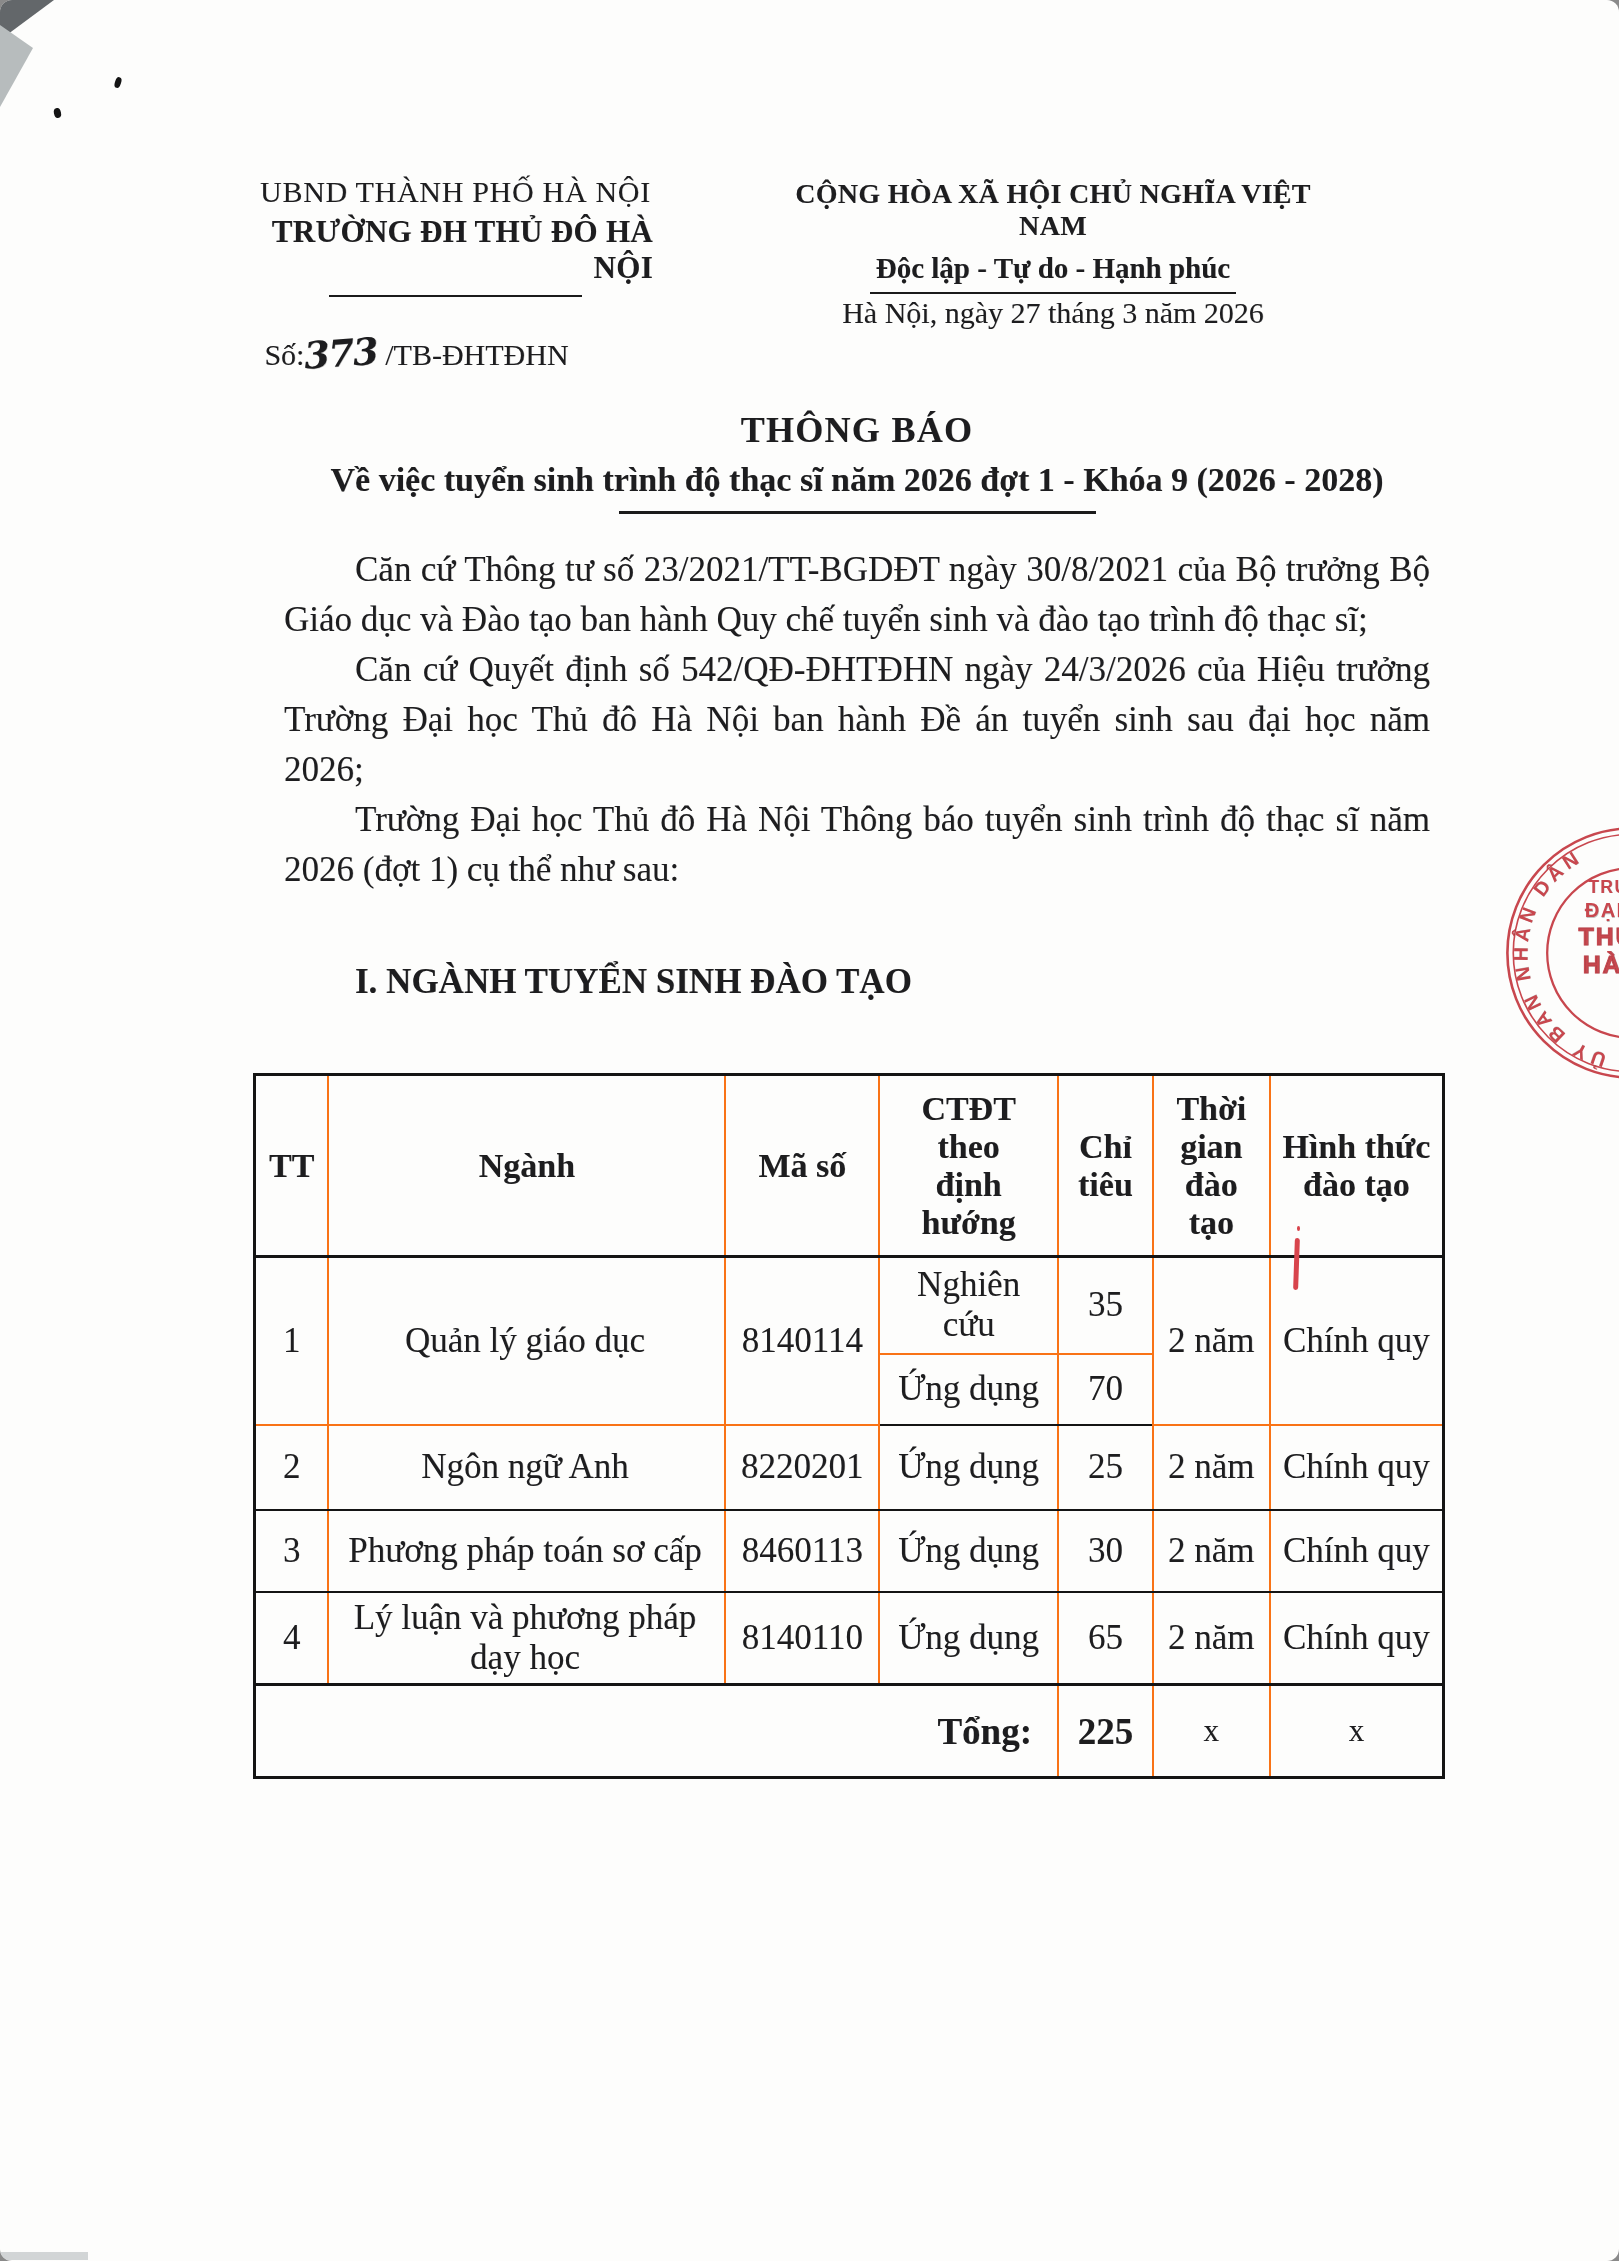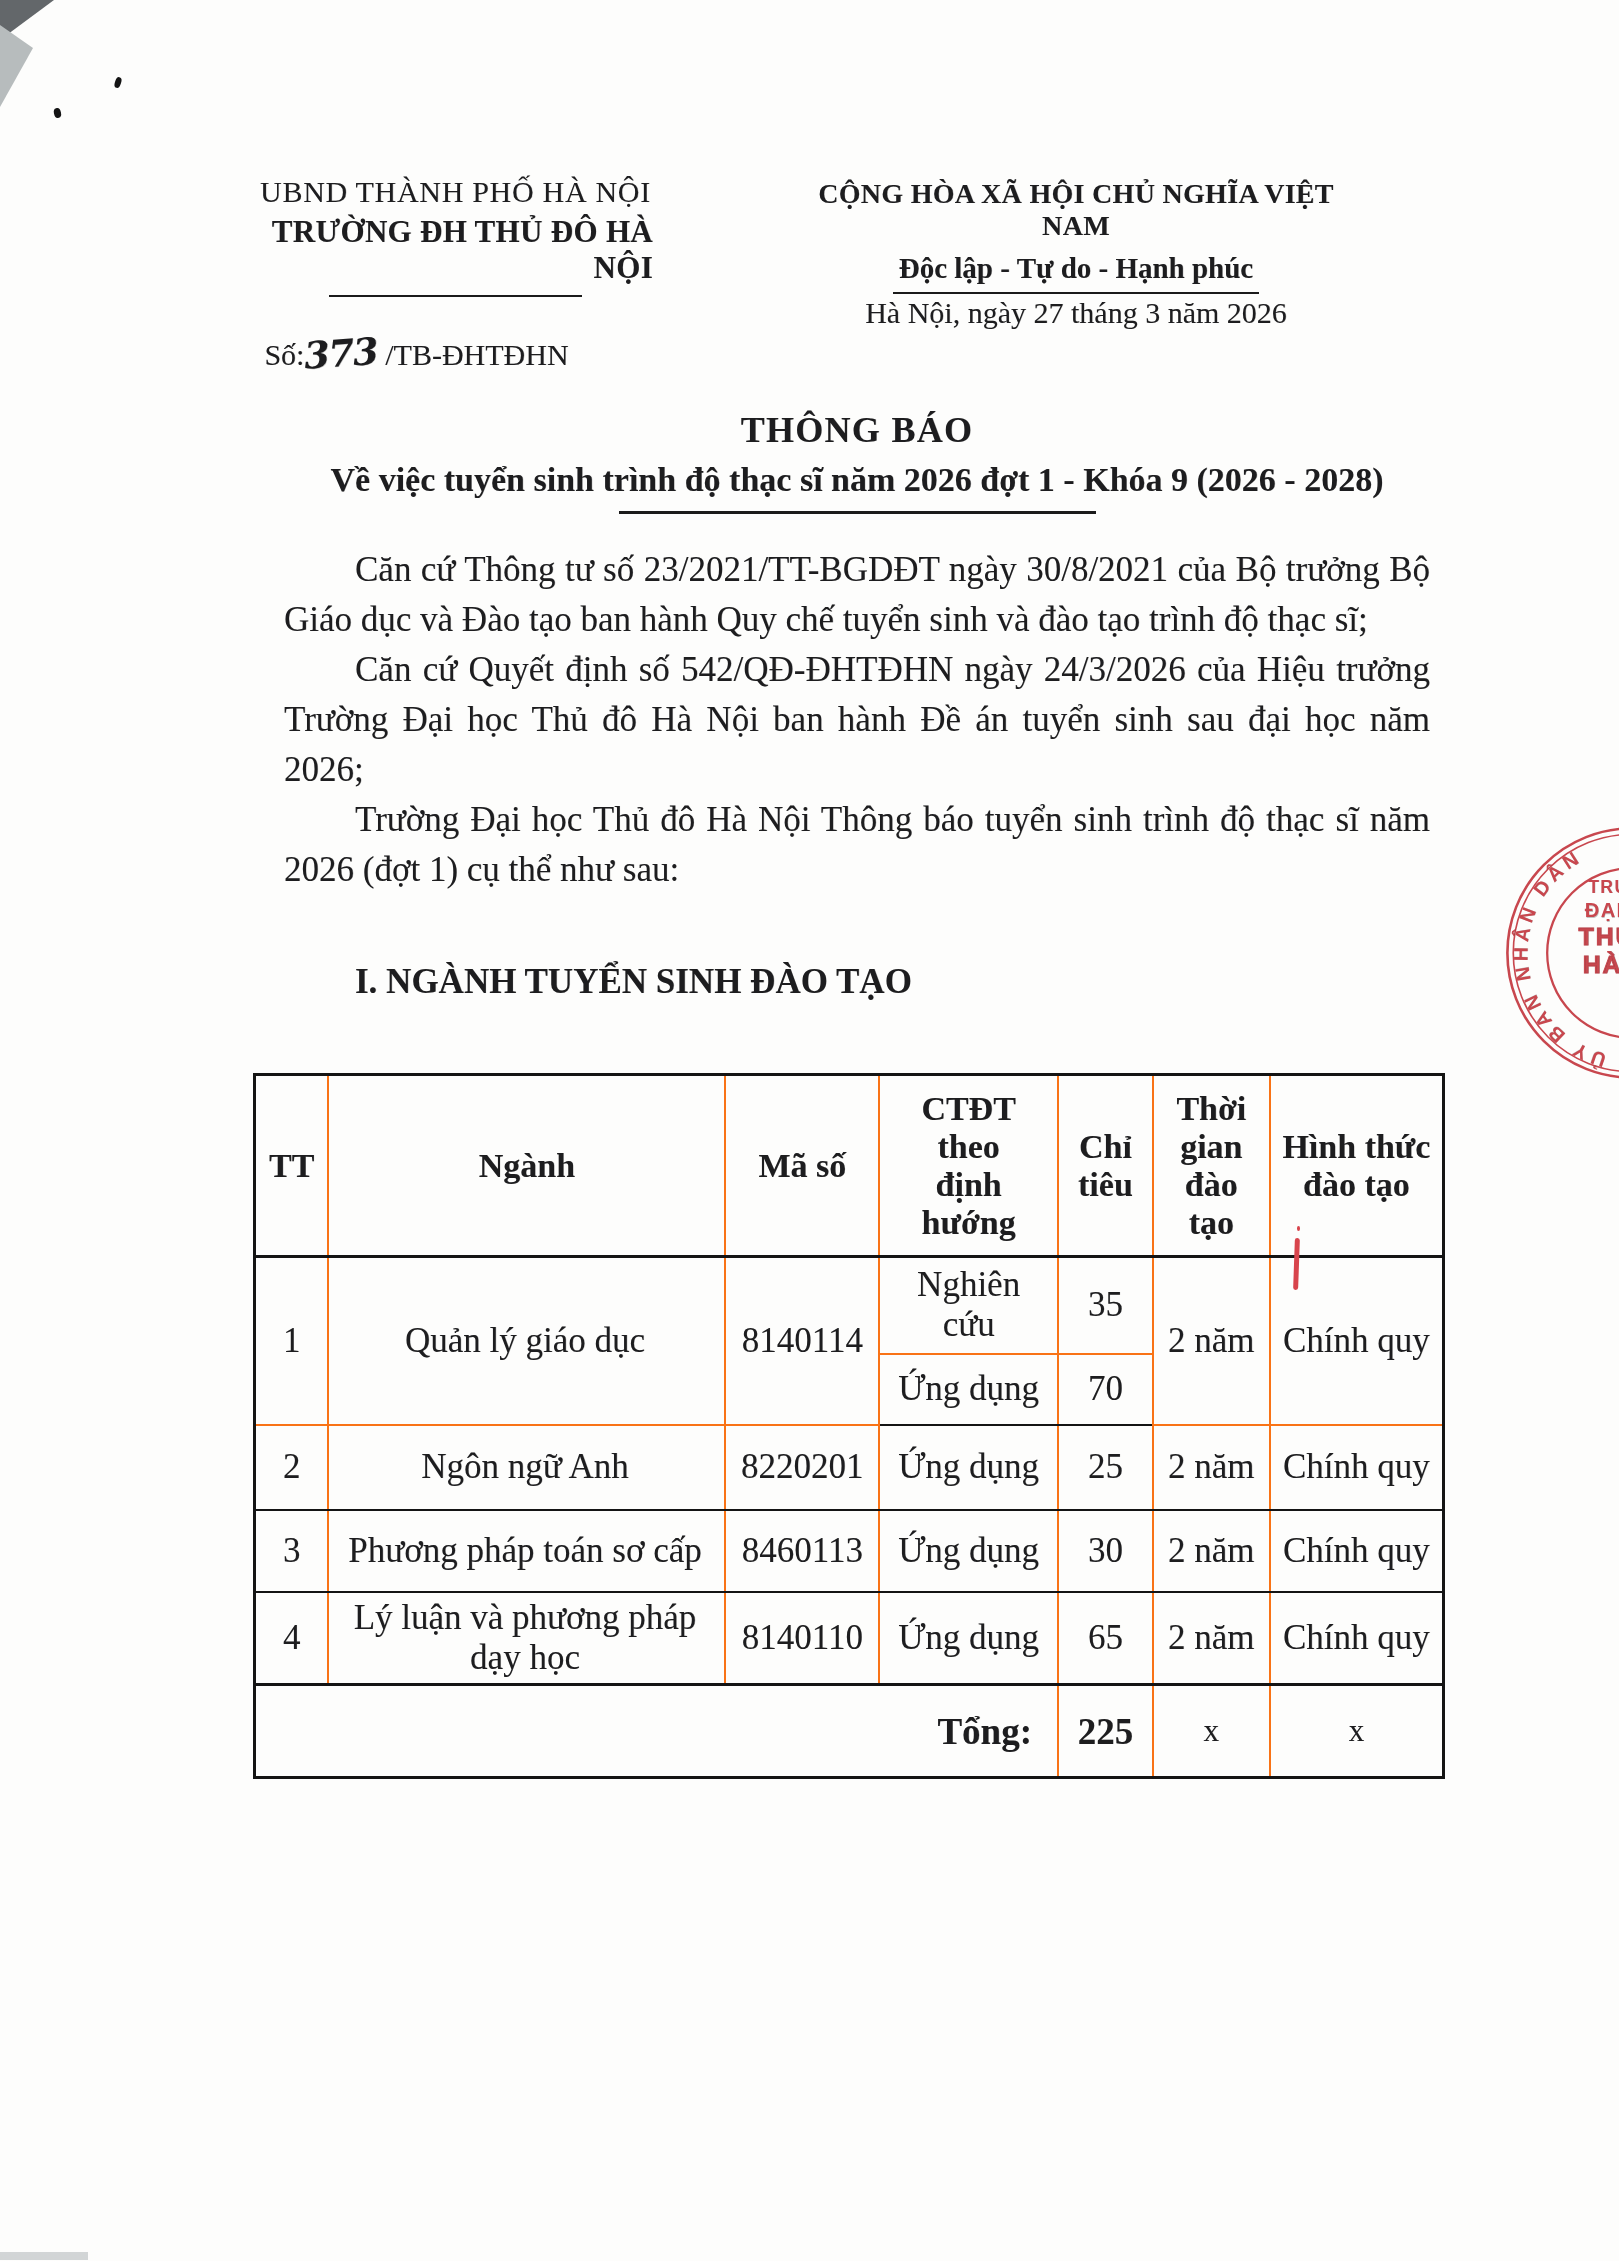--- a/index.html
+++ b/index.html
@@ -4,42 +4,42 @@
 <style>
   html,body{margin:0;padding:0;background:#8a8a8a;}
   .page{
     position:relative;
     width:1619px;height:2261px;
     background:#fdfdfc;
     overflow:hidden;
     font-family:"Liberation Serif","DejaVu Serif",serif;
     color:#1d1d1f;
   }
-  .ink{ text-shadow:0.4px 0.4px 0 rgba(25,25,25,0.28); }
+  .ink{ text-shadow:0.4px 0.4px 0 rgba(25,25,25,0.28);border-radius:12px; }
 
   
   .corner-dark{position:absolute;left:0;top:0;width:54px;height:40px;background:#63676a;
     clip-path:polygon(0 0,100% 0,0 100%);}
   .corner-light{position:absolute;left:0;top:25px;width:33px;height:82px;background:#b7bcbd;
     clip-path:polygon(0 0,100% 28%,0 100%);}
   .speck{position:absolute;background:#141414;border-radius:45%;}
   .speck1{left:115px;top:77px;width:5.9px;height:11px;transform:rotate(18deg);}
   .speck2{left:54px;top:108px;width:7.2px;height:10.4px;transform:rotate(-12deg);}
   .bottom-smudge{position:absolute;left:0;top:2252px;width:88px;height:7.8px;background:#c7cbcc;opacity:.8;}
 
   
   .doc-header{position:relative;height:366px;}
   .hl{position:absolute;left:258px;top:175px;width:395px;text-align:center;}
   .hl .l1{font-size:30px;letter-spacing:0.7px;}
   .hl .l2{font-size:31px;font-weight:bold;margin-top:5.2px;letter-spacing:0.3px;text-align:right;}
   .rule-left{display:inline-block;width:253px;border-bottom:2.6px solid #1b1b1b;margin-top:9.1px;}
   .so-line{margin-top:31px;font-size:30px;text-align:center;padding-right:78px;}
   .so-hand{font-family:"DejaVu Serif",serif;font-style:italic;font-weight:bold;font-size:37px;
     display:inline-block;transform:rotate(-4deg) translateY(1.3px);letter-spacing:-1.3px;}
-  .hr-blk{position:absolute;left:792px;top:178px;width:568px;text-align:center;}
+  .hr-blk{position:absolute;left:769px;top:178px;width:568px;text-align:center;}
   .hr-blk .m1{font-size:28px;font-weight:bold;letter-spacing:0.3px;}
   .hr-blk .m2{font-size:29px;font-weight:bold;margin-top:10.4px;}
   .rule-right{display:inline-block;width:366px;border-bottom:2.6px solid #1b1b1b;margin-top:6.5px;}
   .date-line{font-size:30px;}
 
   
   .content{padding:0 189px 0 284px;}
   .doc-title{margin-top:43px;text-align:center;font-size:36px;font-weight:bold;letter-spacing:1.3px;}
   .doc-subtitle{margin-top:10.4px;text-align:center;font-size:34px;font-weight:bold;}
   .subtitle-rule{width:477px;border-bottom:3.3px solid #1b1b1b;margin:11.8px auto 0 auto;}

